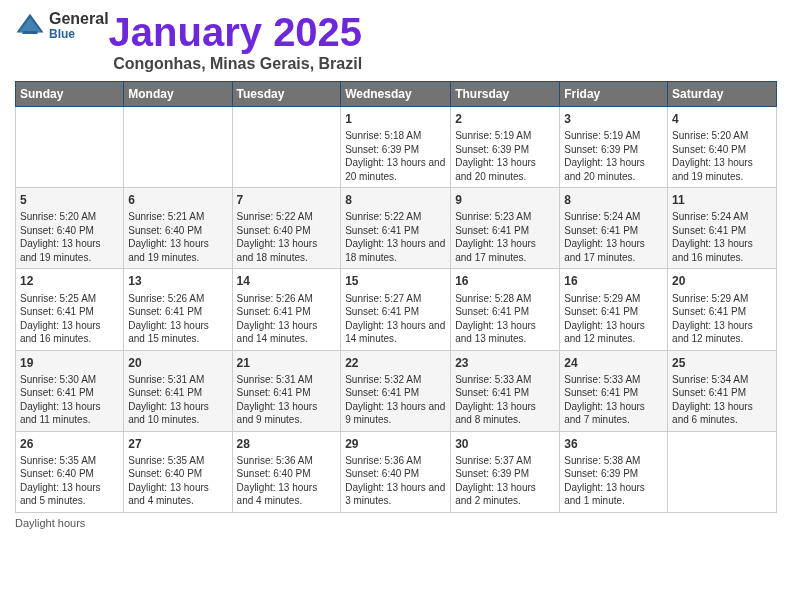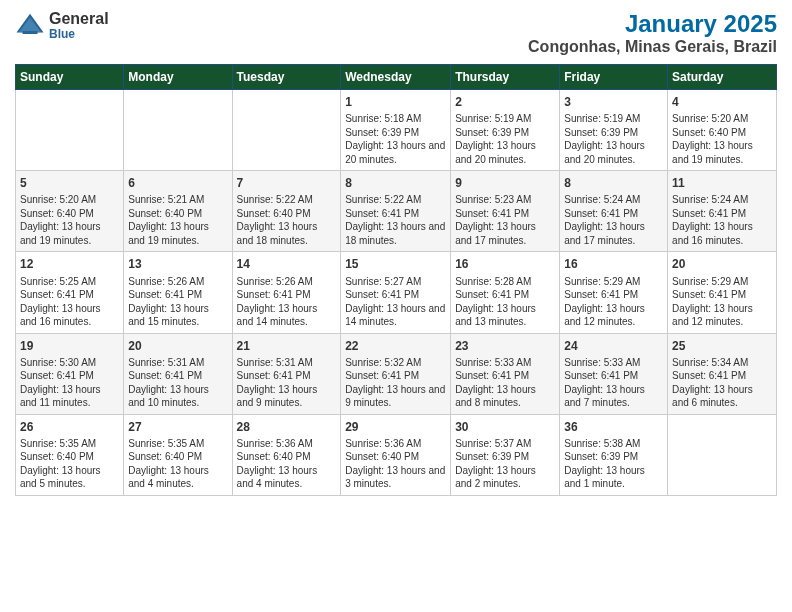--- a/index.html
+++ b/index.html
@@ -11,21 +11,21 @@
       overflow: hidden;
     }
     .page {
       width: 792px;
       height: 612px;
       padding: 10px 15px;
     }
     .header {
       display: flex;
       align-items: flex-start;
-      justify-content: space-between;
+      justify-content: flex-start;
       margin-bottom: 8px;
     }
     .logo {
       display: flex;
       align-items: center;
       gap: 4px;
     }
     .logo-text {
       display: flex;
       flex-direction: column;
@@ -42,36 +42,36 @@
       color: #2a6496;
     }
     .logo-icon {
       width: 30px;
       height: 30px;
     }
     .title-section {
       text-align: right;
     }
     .title-section h1 {
-      font-size: 24px;
-      font-weight: bold;
-      color: #0369a1;
+      font-size: 40px;
+      font-weight: bold;
+      color: #6d28d9;
     }
     .title-section h2 {
       font-size: 16px;
       font-weight: bold;
       color: #444;
     }
     .calendar {
       width: 100%;
       border-collapse: collapse;
       font-size: 10.5px;
     }
     .calendar thead tr th {
-      background: #14532d;
+      background: #737373;
       color: #fff;
       padding: 5px 4px;
       text-align: left;
       font-size: 12px;
       font-weight: bold;
       border: 1px solid #1e4f78;
     }
     .calendar tbody tr td {
       vertical-align: top;
       border: 1px solid #ccc;
@@ -270,13 +270,16 @@
           </td>
           <td>
             <span class="day-number">36</span>
             <div class="day-info">Sunrise: 5:38 AM<br>Sunset: 6:39 PM<br>Daylight: 13 hours and 1 minute.</div>
           </td>
           <td></td>
         </tr>
       </tbody>
   </table>
 
+  <div class="footer-note">
+    <span>Daylight hours</span>
+  </div>
 </div>
 
 </body></html>

